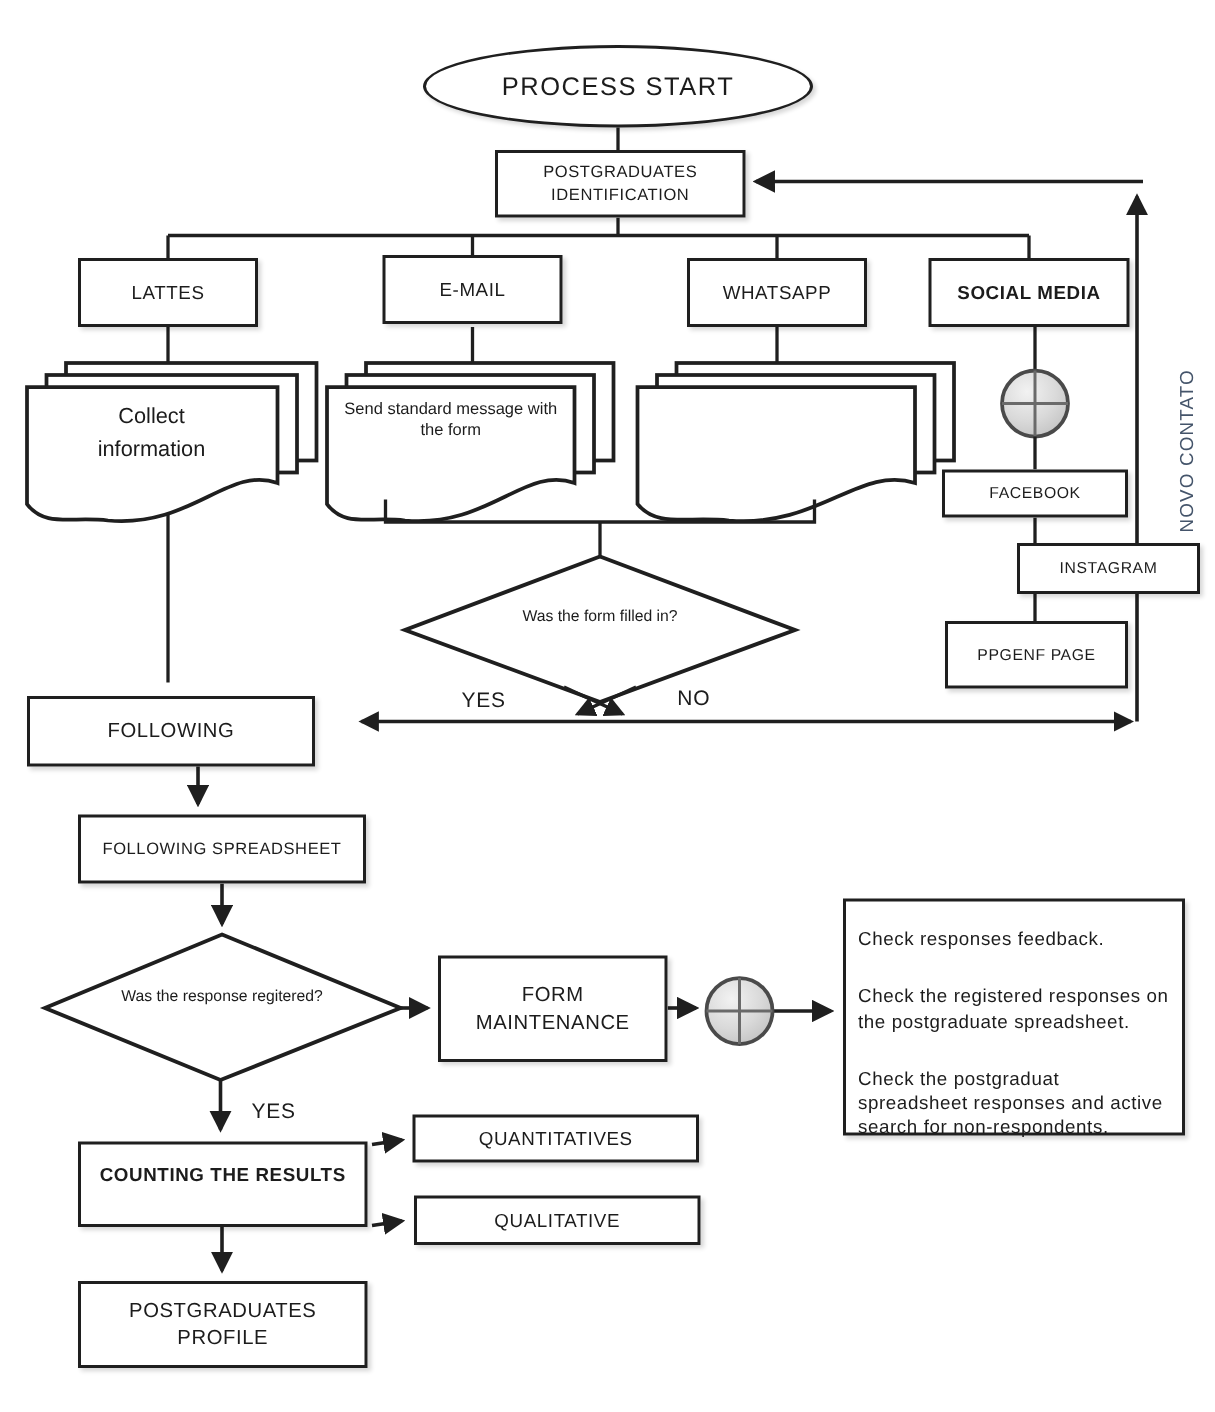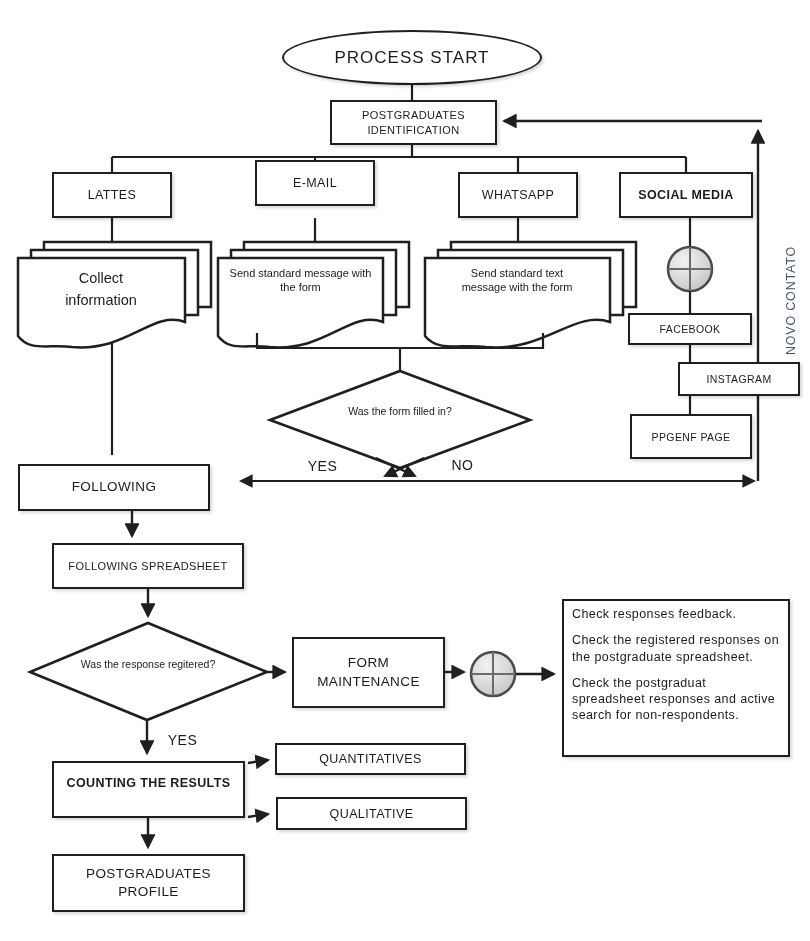--- a/index.html
+++ b/index.html
@@ -24,21 +24,21 @@
   }
   .doc-text { font-size:11px; }
   .doc-text-big { font-size:14.5px; line-height:1.5; }
   .decision-text { font-size:10.5px; }
   .branch-label { font-size:14px; font-weight:400; letter-spacing:.5px; }
   .notes {
     align-items:flex-start; justify-content:flex-start; text-align:left;
     padding:5px 8px; font-size:12.5px; line-height:1.3; border-width:2.6px;
     flex-direction:column;
   }
-  .notes p { margin:0 0 10px 0; }
+  .notes p { margin:12px 0 10px 0; }
   .notes p:last-child { margin-bottom:0; }
   .side-label {
     position:absolute; z-index:3; transform:rotate(-90deg); transform-origin:center;
     font-size:12.5px; letter-spacing:.8px; color:#44546a; white-space:nowrap;
     text-align:center;
   }
 </style>
 </head>
 <body>
 
@@ -146,33 +146,32 @@
     <span>PROCESS START</span>
   </div>
 
   <div class="node f11" style="left:330px; top:100px; width:167px; height:45px; padding:16px 20px;">
     <span>POSTGRADUATES IDENTIFICATION</span>
   </div>
 
   <div class="node f12" style="left:52px; top:172px; width:120px; height:46px;">
     <span>LATTES</span>
   </div>
-  <div class="node f12" style="left:255px; top:160px; width:120px; height:46px;">
+  <div class="node f12" style="left:255px; top:170px; width:120px; height:46px;">
     <span>E-MAIL</span>
   </div>
   <div class="node f12" style="left:458px; top:172px; width:120px; height:46px;">
     <span>WHATSAPP</span>
   </div>
   <div class="node f12" style="left:619px; top:172px; width:134px; height:46px;font-weight:bold;">
     <span>SOCIAL MEDIA</span>
   </div>
 
   <div class="txt doc-text-big" style="left:46px; top:268px; width:110px;">Collect information</div>
   <div class="txt doc-text" style="left:228px; top:266px; width:145px;">Send standard message with the form</div>
-  <div class="txt doc-text" style="left:447px; top:266px; width:140px;">Send standard text message with the form</div>
 
   <div class="node f10" style="left:628px; top:313px; width:124px; height:32px;">
     <span>FACEBOOK</span>
   </div>
   <div class="node f10" style="left:630px; top:362px; width:122px; height:34px;margin-left:48px;">
     <span>INSTAGRAM</span>
   </div>
   <div class="node f10" style="left:630px; top:414px; width:122px; height:45px;">
     <span>PPGENF PAGE</span>
   </div>

